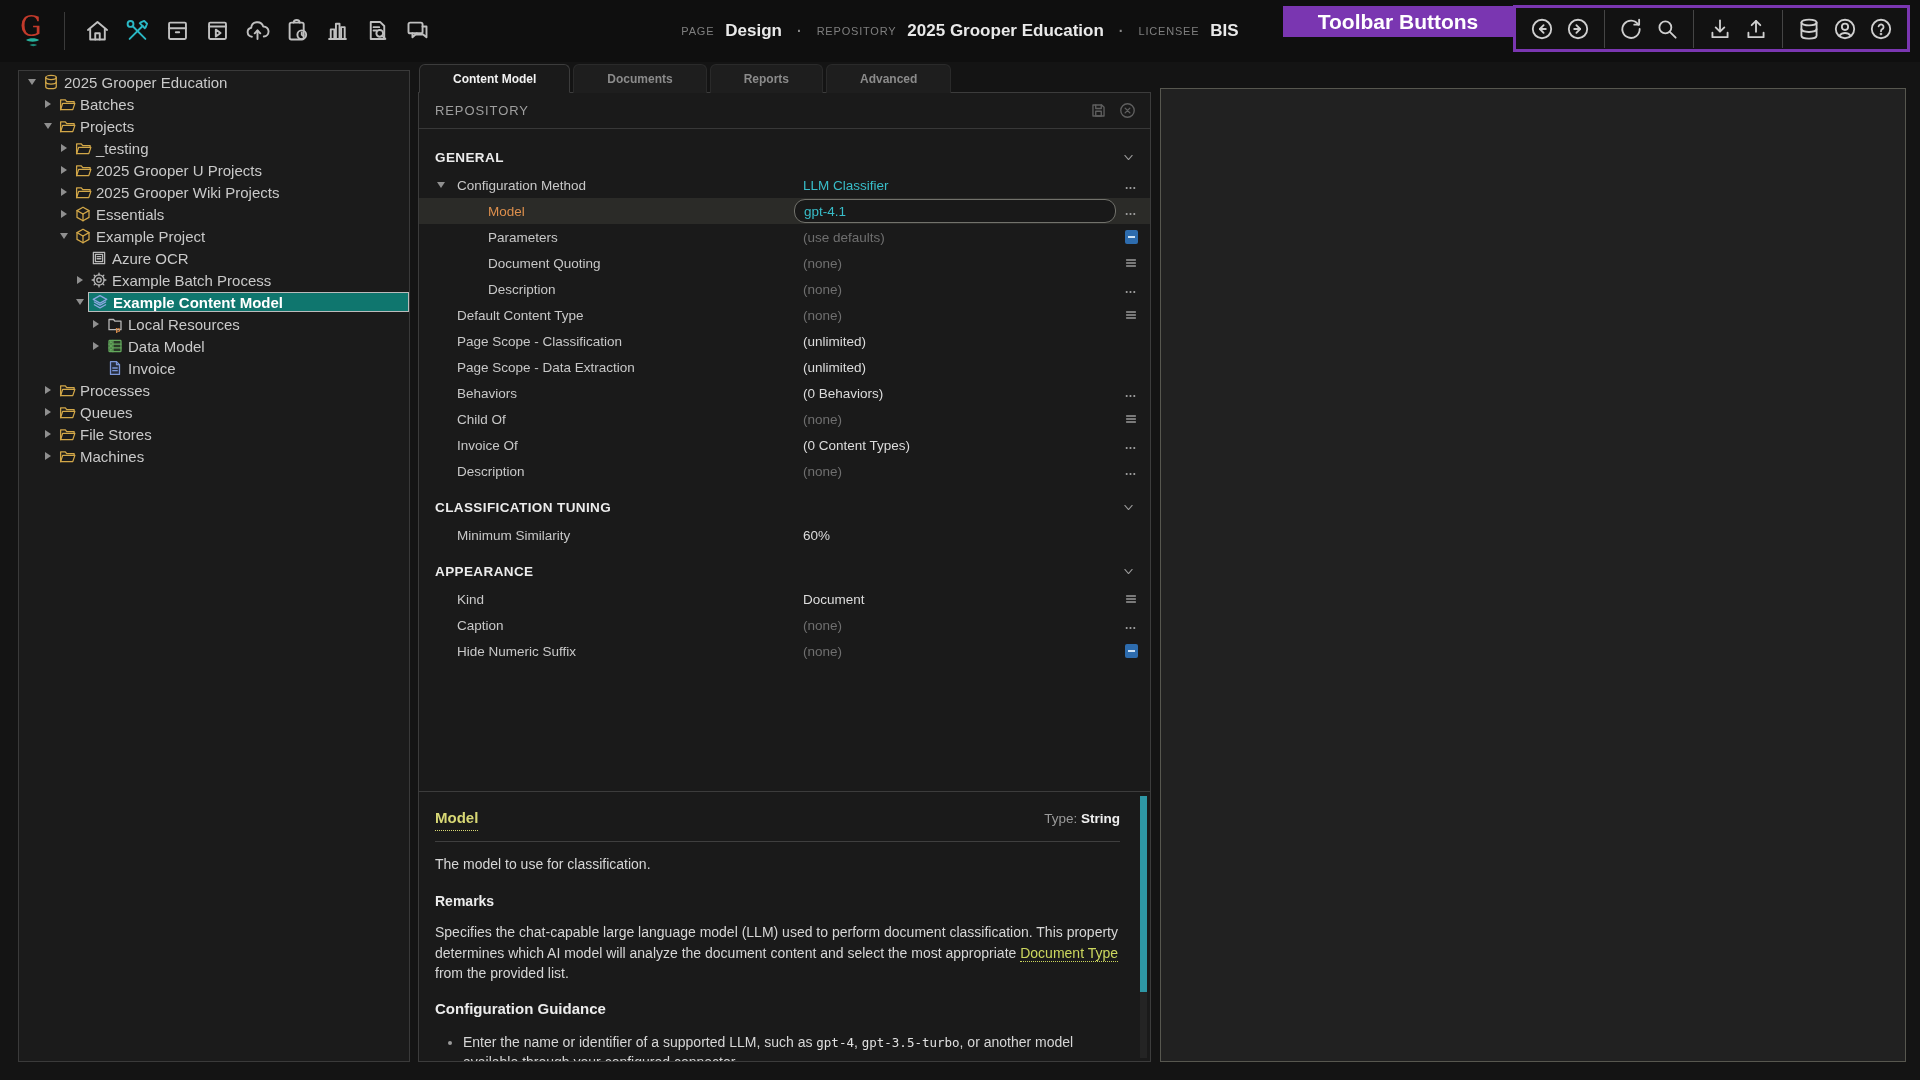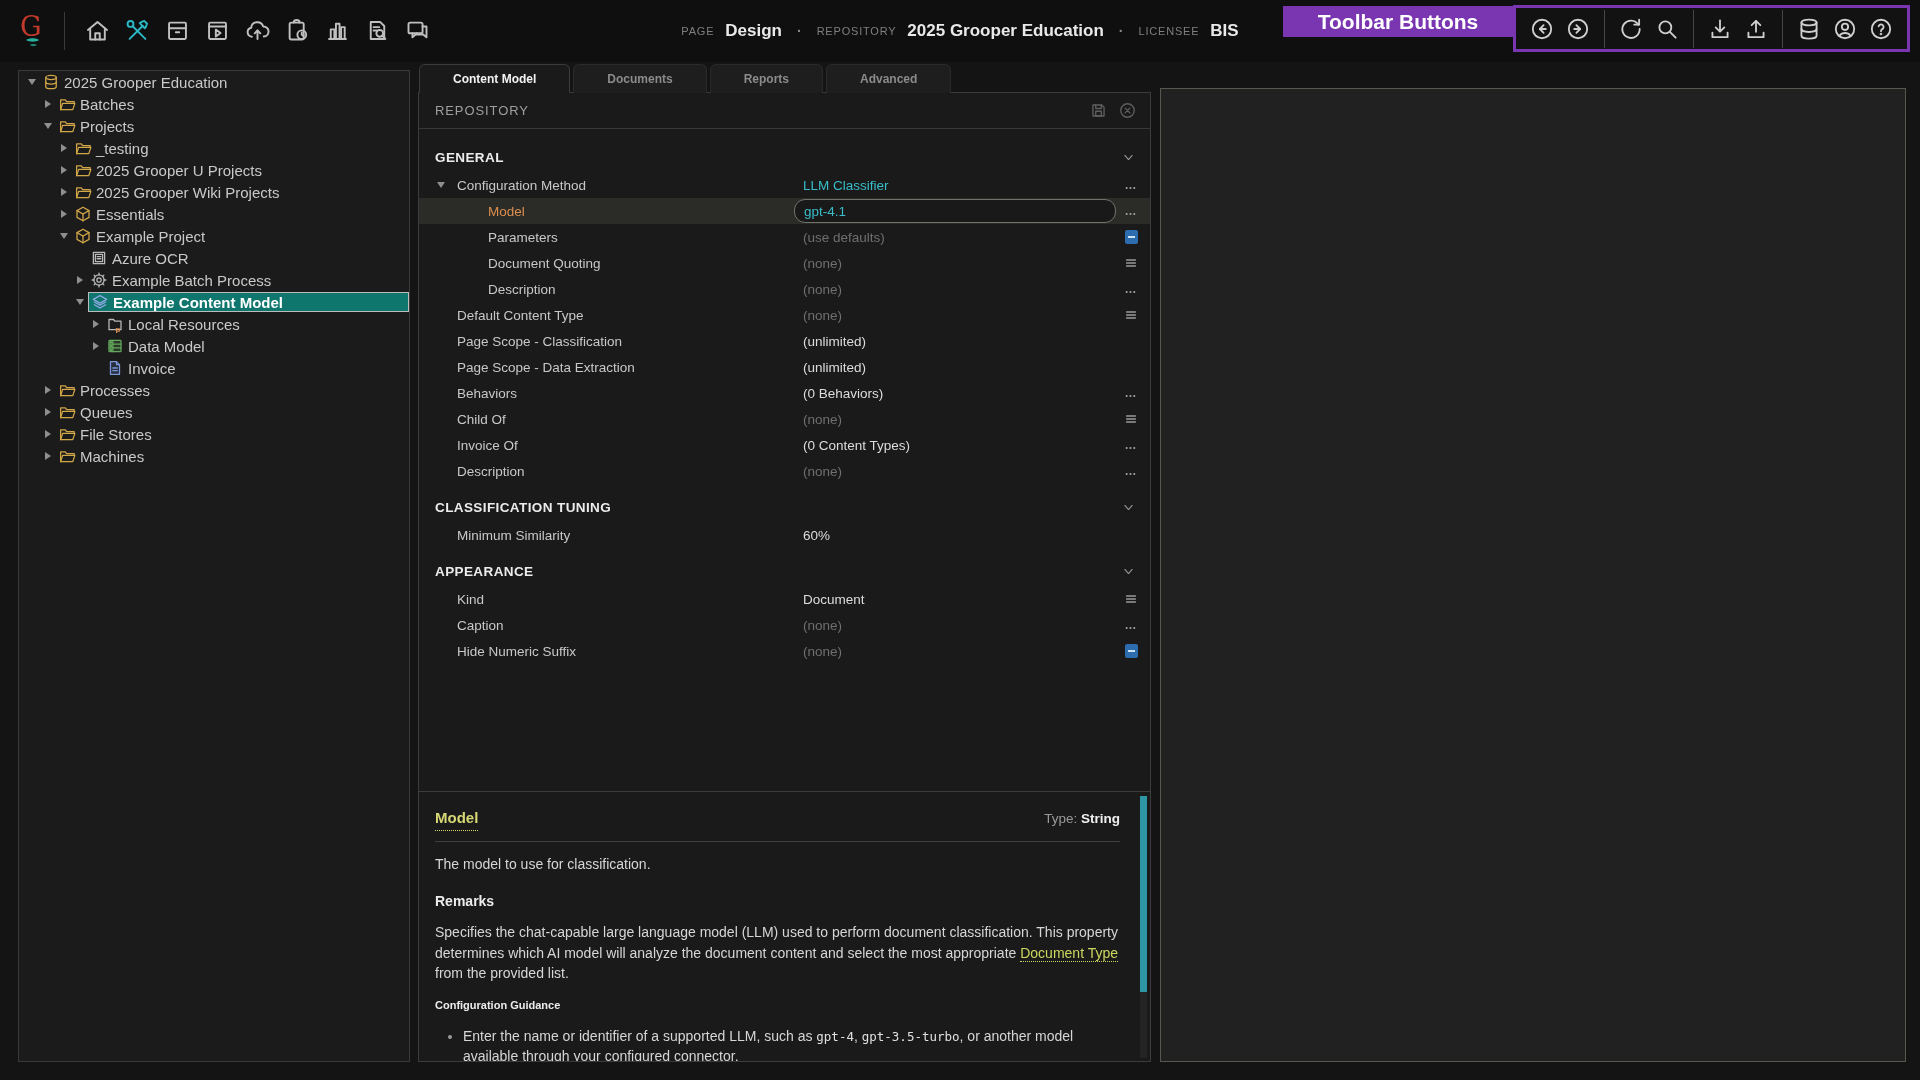--- a/index.html
+++ b/index.html
@@ -96,21 +96,21 @@
     background:#1a1a1a; padding:15px 30px 0 16px; overflow:hidden;
     font-size:14px; color:#d6d6d6; line-height:1.45; }
   #help-title-row { display:flex; align-items:baseline; }
   #help-title { font-size:15px; font-weight:bold; color:#d8d875;
     border-bottom:1px dotted #d8d875; padding-bottom:1px; }
   #help-type { margin-left:auto; font-size:13.5px; color:#9a9a9a; }
   #help-type b { color:#f0f0f0; font-weight:bold; }
   #help hr { border:none; border-top:1px solid #3f3f3f; margin:10px 0 12px 0; }
   .help-p { margin-bottom:10px; }
   .help-h { font-weight:bold; color:#ececec; margin:17px 0 11px 0; }
-  .help-h.small { font-size:11px; margin-top:15px; }
+  .help-h.small { font-size:15px; margin-top:15px; }
   .hlink { color:#ccd75e; text-decoration:none; border-bottom:1px dotted #ccd75e; cursor:pointer; }
   code { font-family:"DejaVu Sans Mono", monospace; font-size:12.5px; color:#e0e0e0; }
   #help ul { margin:12px 0 0 28px; }
   #help li { margin-bottom:9px; color:#d6d6d6; }
   #help li::marker { color:#9a9a9a; }
   #help-scroll { position:absolute; right:3px; top:4px; width:7px; height:262px; background:#242424; }
   #help-thumb { width:7px; height:196px; background:#2e97a5; }
 </style>
 </head>
 <body>

